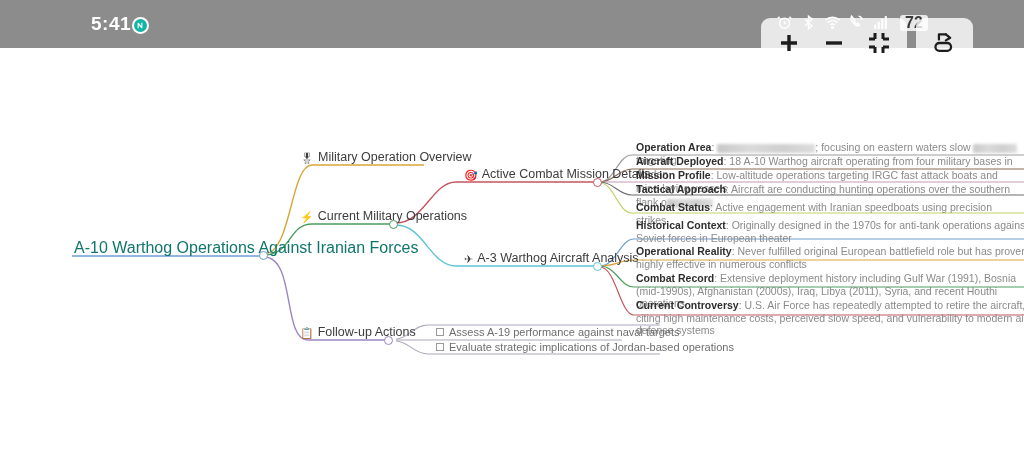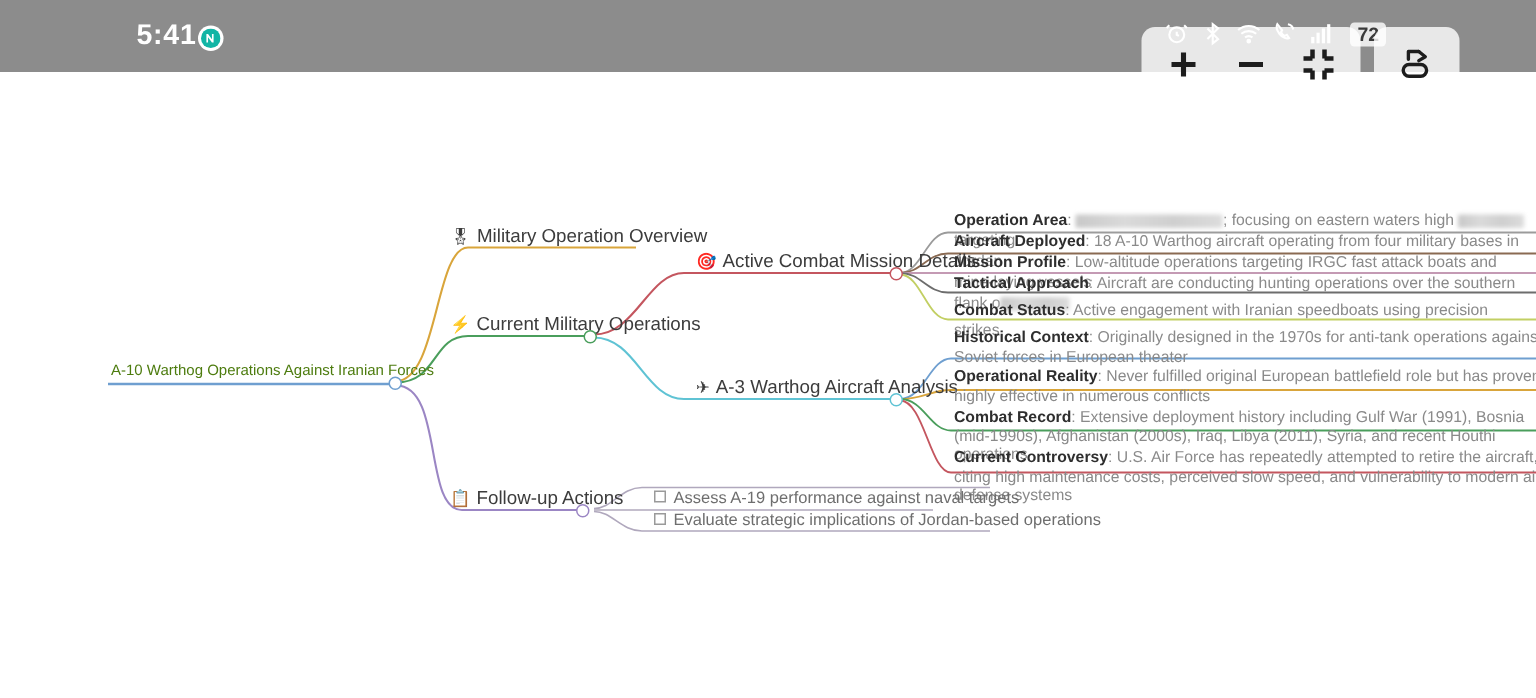--- a/index.html
+++ b/index.html
@@ -32,21 +32,21 @@
   #notif-badge svg { display:block; }
 
   #sys-icons {
     position: absolute; left: 776px; top: 14px;
     display: flex; align-items: center; gap: 7px;
   }
   #sys-icons .sico { width: 17px; height: 17px; display:block; }
   #battery-badge {
     margin-left: 4px;
     background: #e9e9e9; color: #3a3a3a;
-    font-size: 13px; font-weight: bold;
+    font-size: 16px; font-weight: bold;
     border-radius: 3px; padding: 1px 5px 2px 5px;
     line-height: 13px;
   }
 
   
   #zoom-toolbar {
     position: absolute; left: 761px; top: 18px;
     width: 146px; height: 49px;
     background: rgba(255,255,255,0.80);
     border-radius: 9px;
@@ -111,21 +111,21 @@
     padding-bottom: 2px;
     white-space: nowrap;
   }
   .task .cb {
     display: inline-block; width: 8px; height: 8px;
     border: 1.2px solid #9a9a9a; margin-right: 5px;
     vertical-align: 0px;
   }
   .root-label {
     position: absolute;
-    font-size: 10px; line-height: 15px; color: #4d7c0f;
+    font-size: 16px; line-height: 15px; color: #0f766e;
     white-space: nowrap; padding-bottom: 3px;
   }
 </style>
 </head>
 <body>
 
 <div id="screen">
 
   <div id="statusbar">
     <div id="clock">5:41</div>
@@ -253,21 +253,21 @@
     <div class="dot" style="left:593px; top:214px; border-color:#5fc3d4;"></div>
 
     <div class="node" style="left:300px; top:277px;">
       <span class="emo">📋</span>
       <span class="txt">Follow-up Actions</span>
     </div>
     <div class="dot" style="left:384px; top:288px; border-color:#9b86c4;"></div>
 
     <div class="leaf" style="left:636px; top:93px; width:388px;">
       <b>Operation Area</b><span>:</span>
-      <span class="redact" style="width:98px;"></span><span>; focusing on eastern waters high</span>
+      <span class="redact" style="width:98px;"></span><span>; focusing on eastern waters slow</span>
       <span class="redact" style="width:44px;"></span><span>targeting</span>
     </div>
 
     <div class="leaf" style="left:636px; top:107px; width:388px;">
       <b>Aircraft Deployed</b><span>: 18 A-10 Warthog aircraft operating from four military bases in Jordan</span>
     </div>
 
     <div class="leaf" style="left:636px; top:121px; width:388px;">
       <b>Mission Profile</b><span>: Low-altitude operations targeting IRGC fast attack boats and mine-laying vessels</span>
     </div>

